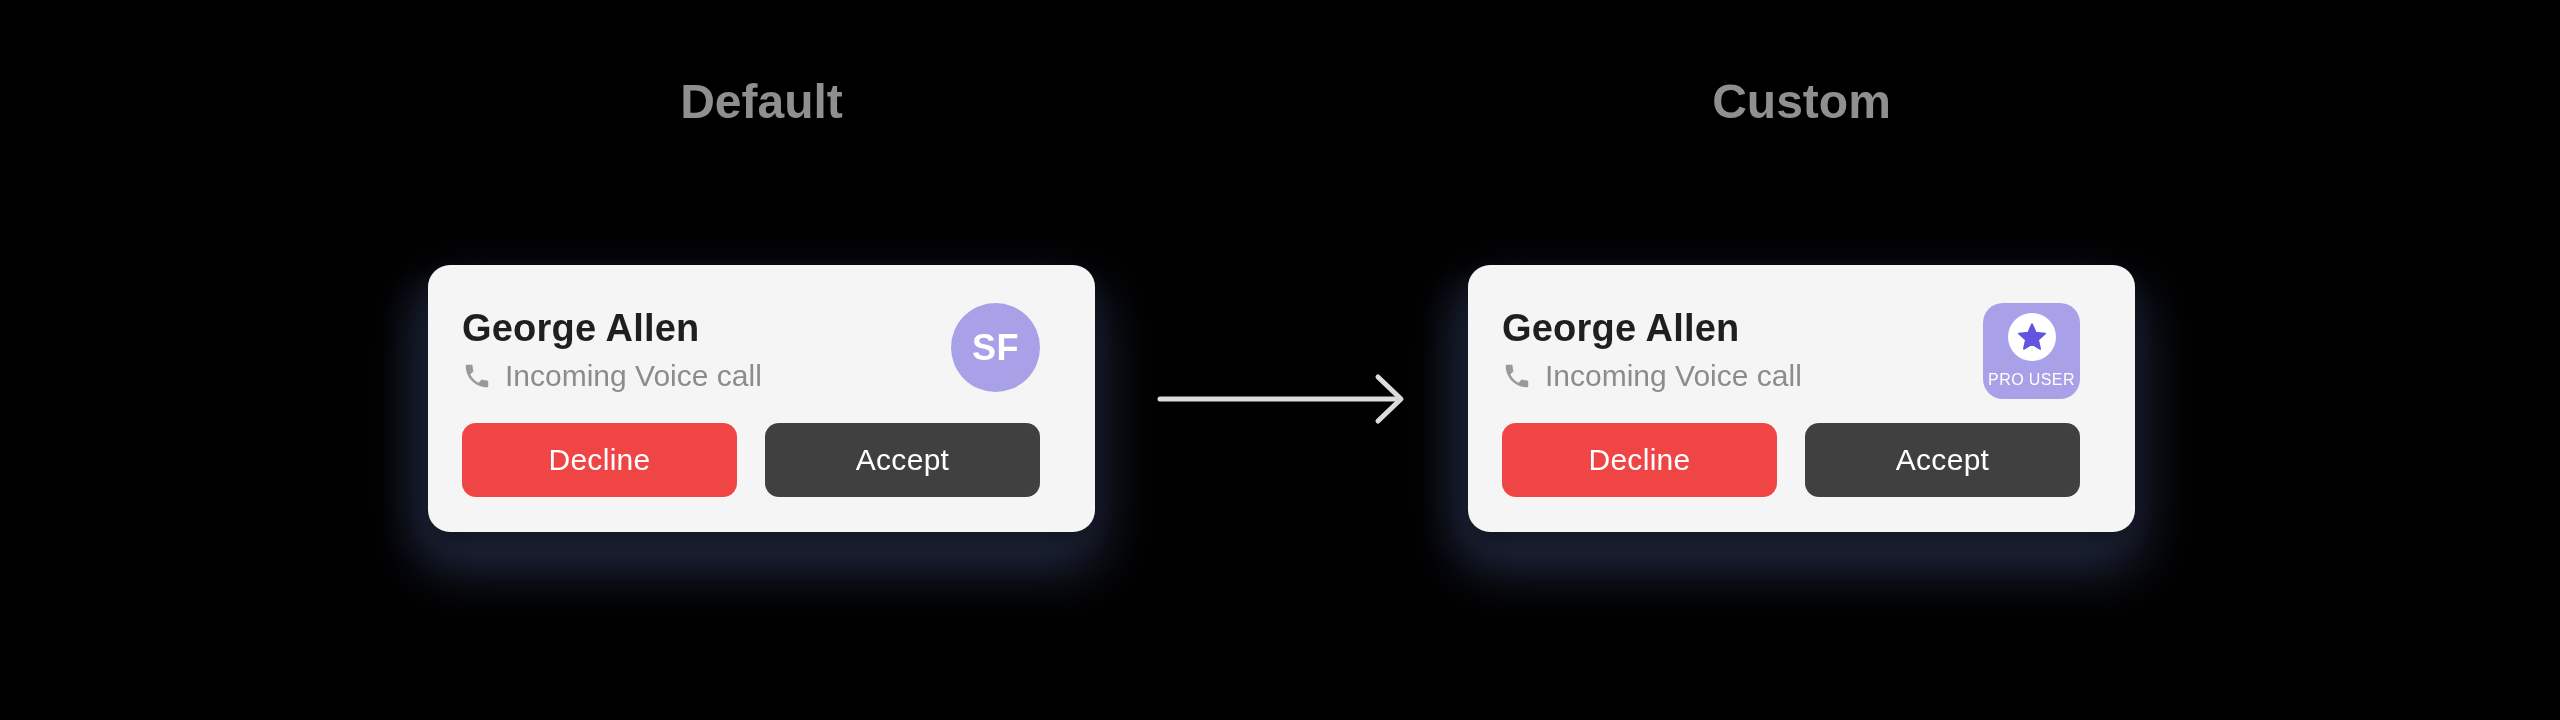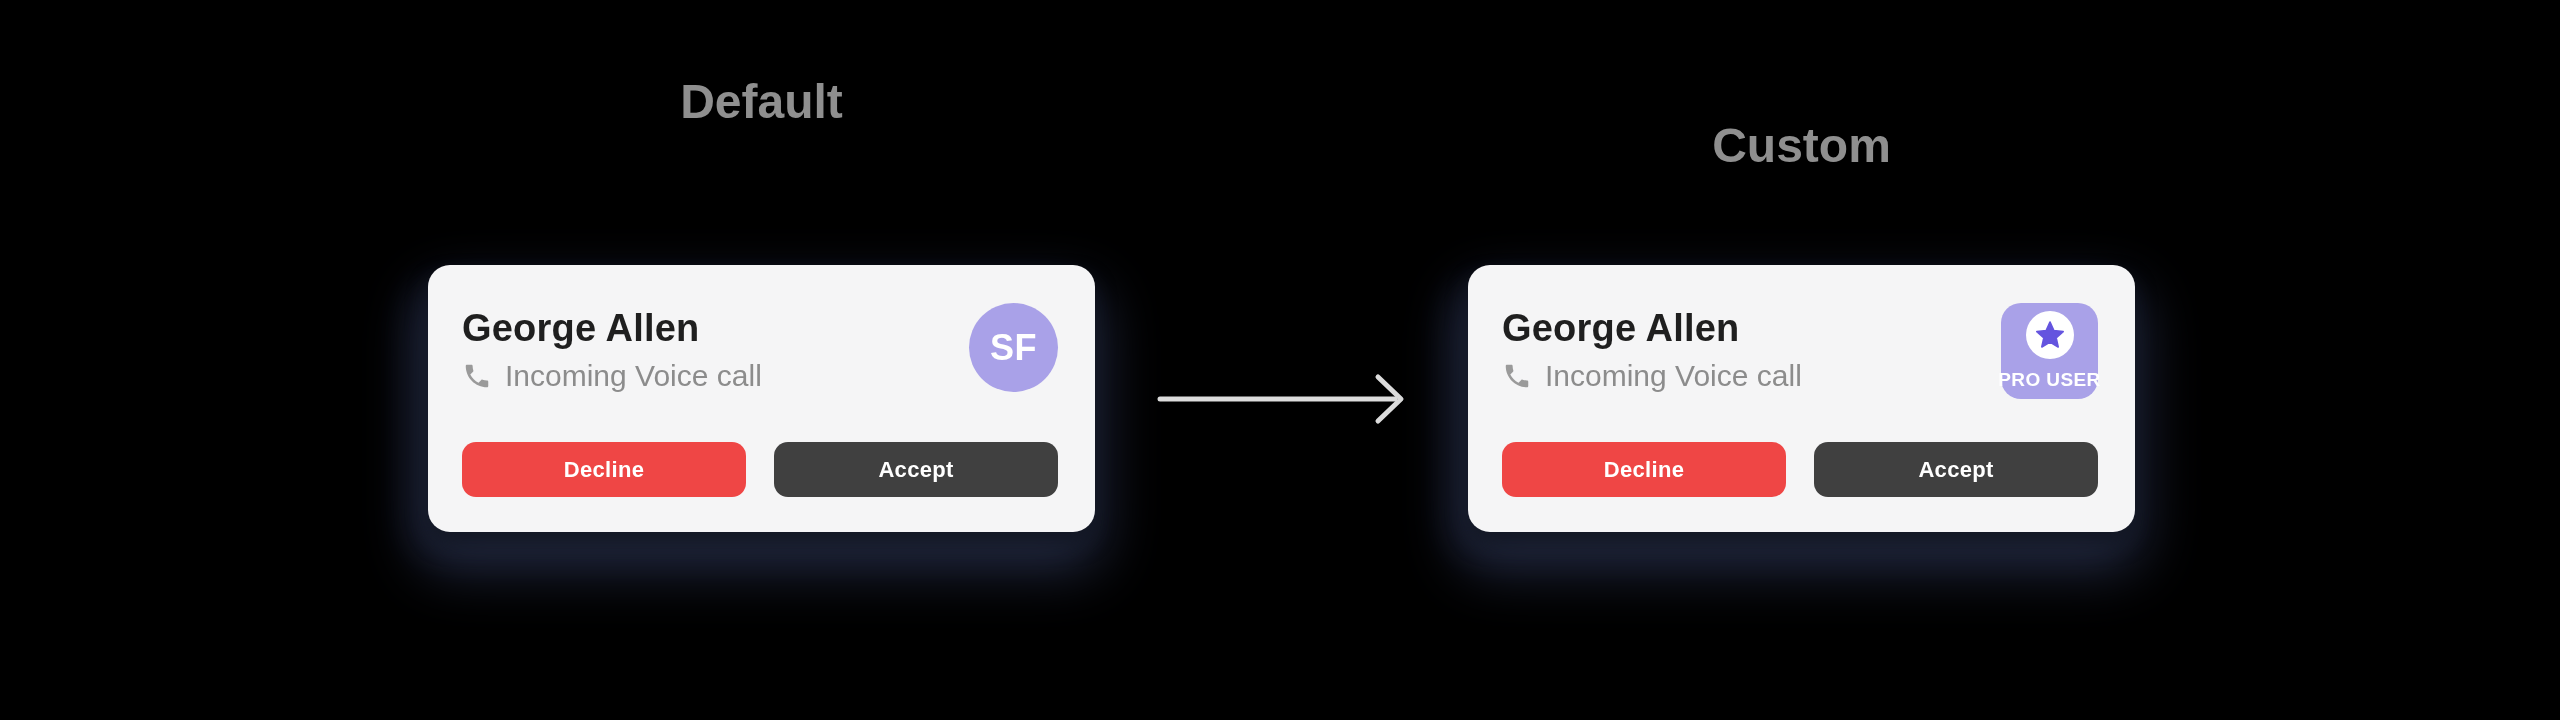--- a/index.html
+++ b/index.html
@@ -22,31 +22,31 @@
     position: absolute;
     top: 80px;
     width: 667px;
     text-align: center;
     font-size: 48px;
     font-weight: 700;
     color: #8F8F8F;
     line-height: 44px;
   }
   .panel-title.default { left: 428px; }
-  .panel-title.custom  { left: 1468px; margin-top: 44px; }
+  .panel-title.custom  { left: 1468px; }
 
   .call-card {
     position: absolute;
     top: 265px;
     width: 667px;
     height: 267px;
     box-sizing: border-box;
     background: #F5F5F6;
     border-radius: 22px;
-    padding: 38px 37px 35px 34px;
+    padding: 38px 55px 35px 34px;
     display: flex;
     flex-direction: column;
     box-shadow:
       0 12px 20px rgba(18, 22, 34, 0.95),
       0 30px 55px 10px rgba(40, 48, 74, 0.80),
       -16px 20px 42px rgba(26, 31, 50, 0.65);
   }
   .call-card.default { left: 428px; }
   .call-card.custom  { left: 1468px; }
 
@@ -119,41 +119,41 @@
     align-items: center;
     justify-content: center;
   }
   .star-icon-svg {
     width: 34px;
     height: 34px;
     margin-top: 2px;
   }
   .pro-badge .pro-label {
     margin-top: 10px;
-    font-size: 19px;
-    font-weight: 700;
+    font-size: 16px;
+    font-weight: 400;
     color: #FFFFFF;
     letter-spacing: 0.4px;
     white-space: nowrap;
   }
 
   .button-row {
     margin-top: auto;
     display: flex;
     gap: 28px;
   }
   .cta-button {
     flex: 1;
-    height: 55px;
+    height: 74px;
     border: none;
     border-radius: 14px;
     color: #FFFFFF;
     font-family: "Liberation Sans", sans-serif;
-    font-size: 22px;
-    font-weight: 700;
+    font-size: 30px;
+    font-weight: 400;
     cursor: pointer;
     display: flex;
     align-items: center;
     justify-content: center;
     letter-spacing: 0.3px;
   }
   .cta-button.decline { background: #EF4645; }
   .cta-button.accept  { background: #404040; }
 
   .transition-arrow {

